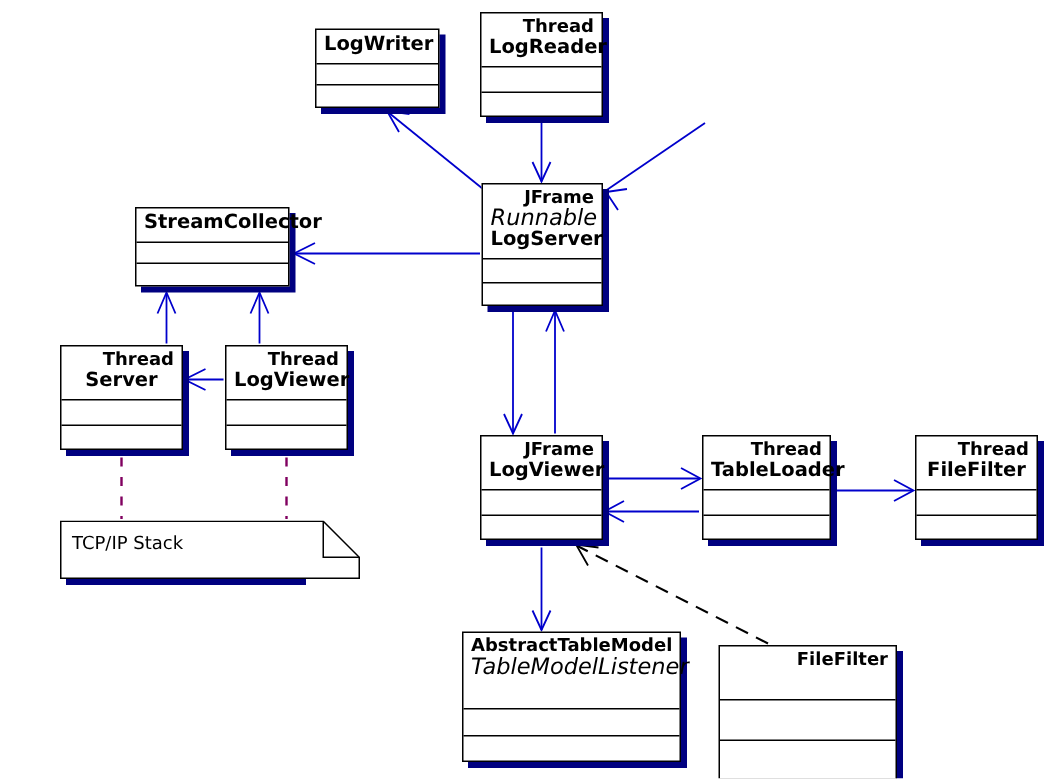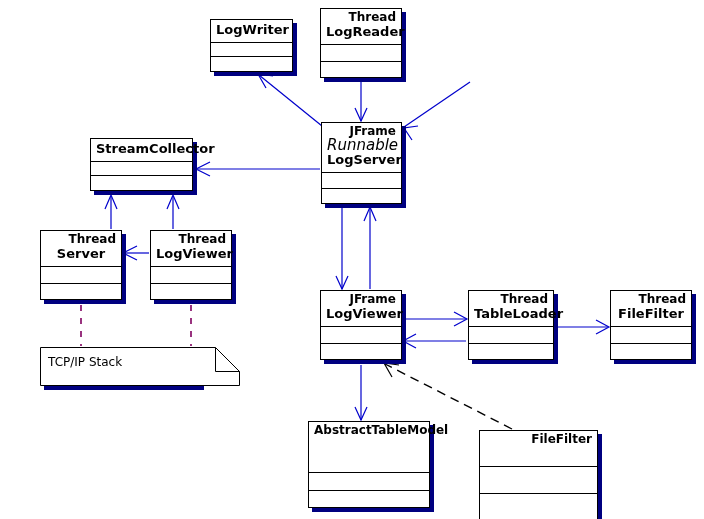--- a/index.html
+++ b/index.html
@@ -260,23 +260,24 @@
 
   <div class="uml-class" style="left:610px; top:290px; width:82px; height:70px;">
     <div class="cls-head" style="height:36px;">
       <div class="cls-super">Thread</div>
       <div class="cls-name">FileFilter</div>
     </div>
     <div class="cls-attrs"></div>
     <div class="cls-ops"></div>
   </div>
 
-  <div class="uml-class" style="left:308px; top:421px; width:122px; height:87px;">
+  <div class="uml-class" style="left:308px; top:421px; width:146px; height:87px;">
     <div class="cls-head" style="height:51px;">
       <div class="cls-super">AbstractTableModel</div>
+      <div class="cls-iface">TableModelListener</div>
     </div>
     <div class="cls-attrs"></div>
     <div class="cls-ops"></div>
   </div>
 
   <div class="uml-class" style="left:479px; top:430px; width:119px; height:90px;">
     <div class="cls-head" style="height:36px;">
       <div class="cls-super">FileFilter</div>
     </div>
     <div class="cls-attrs"></div>

